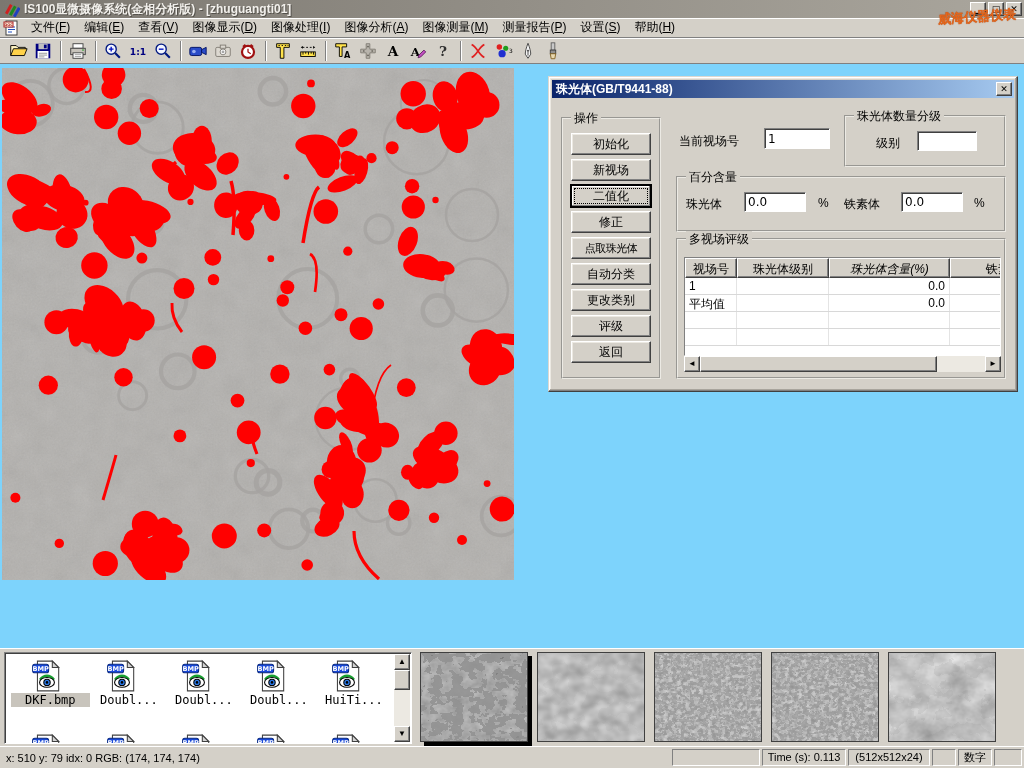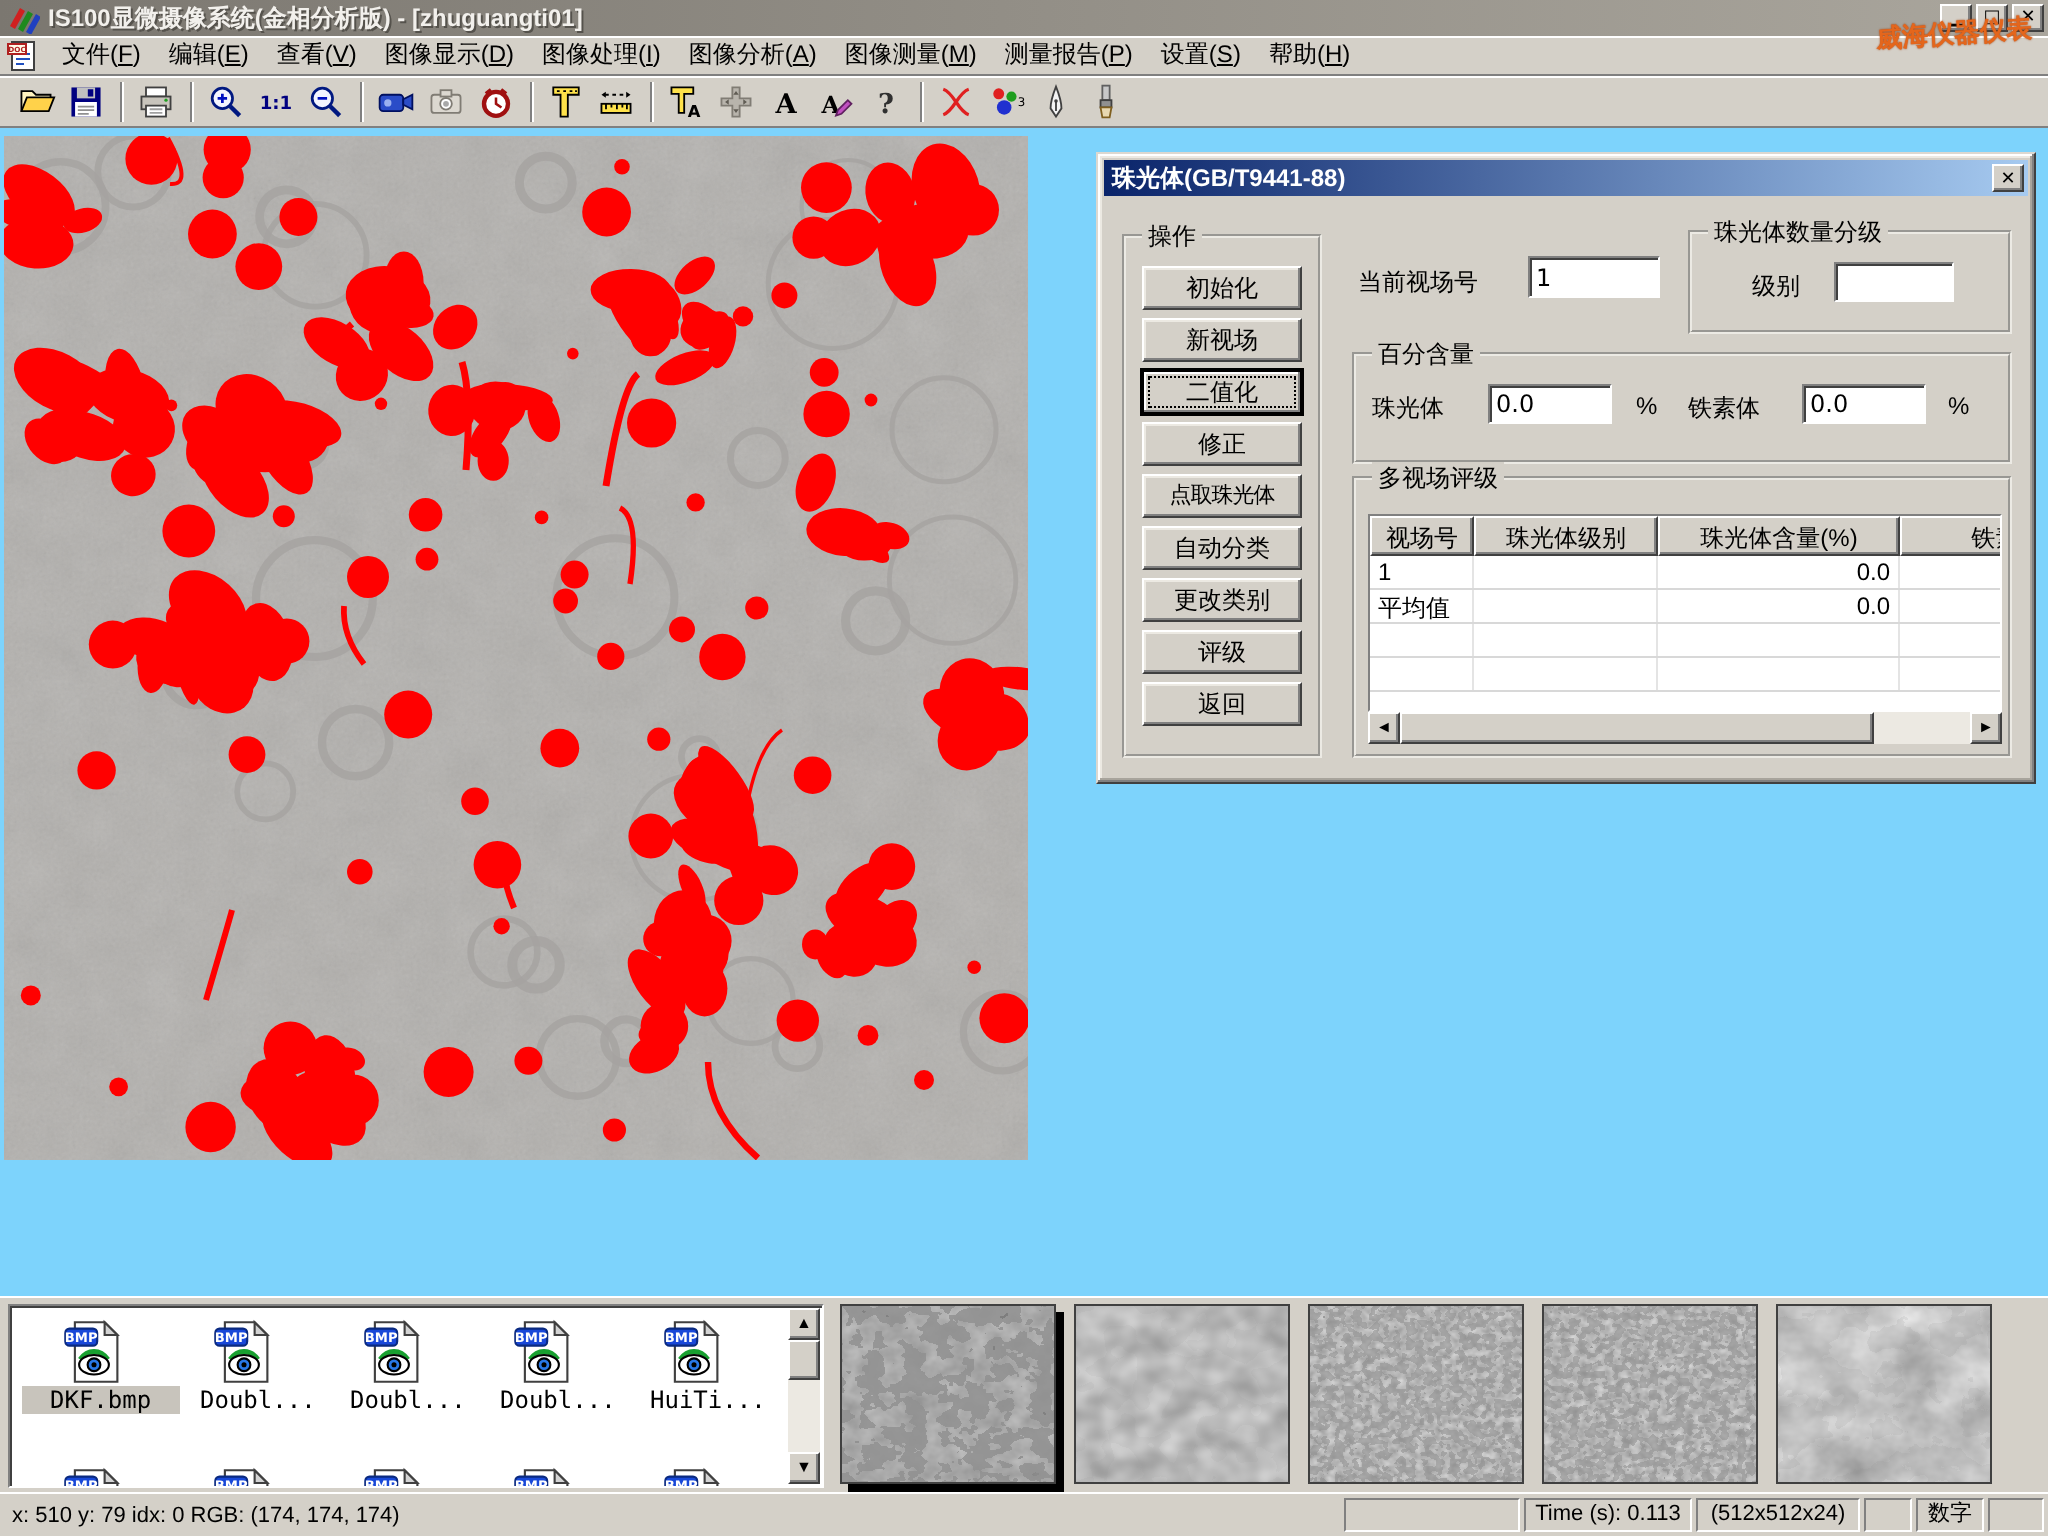--- a/index.html
+++ b/index.html
@@ -584,21 +584,21 @@
       <span class="dlabel" style="left:296px; top:18px;">%</span>
     </div>
 
     <div class="groupbox" style="left:127px; top:161px; width:330px; height:141px;">
       <span class="legend">多视场评级</span>
     </div>
     <div id="mv-table">
       <div class="mv-header" id="mv-header">
           <div class="mv-hcell" style="width: 52px;">视场号</div>
           <div class="mv-hcell" style="width: 92px;">珠光体级别</div>
-          <div class="mv-hcell" style="width: 121px;">珠光体含量(%)</div>
+          <div class="mv-hcell" style="width: 121px; font-style: italic;">珠光体含量(%)</div>
           <div class="mv-hcell" style="width: 150px;">铁素体含量(%)</div>
         </div>
       <div id="mv-body">
           <div class="mv-row">
             <div class="mv-cell" style="width: 52px;">1</div>
             <div class="mv-cell" style="width: 92px;"></div>
             <div class="mv-cell num" style="width: 121px;">0.0</div>
             <div class="mv-cell" style="width: 150px;"></div>
           </div>
           <div class="mv-row">

